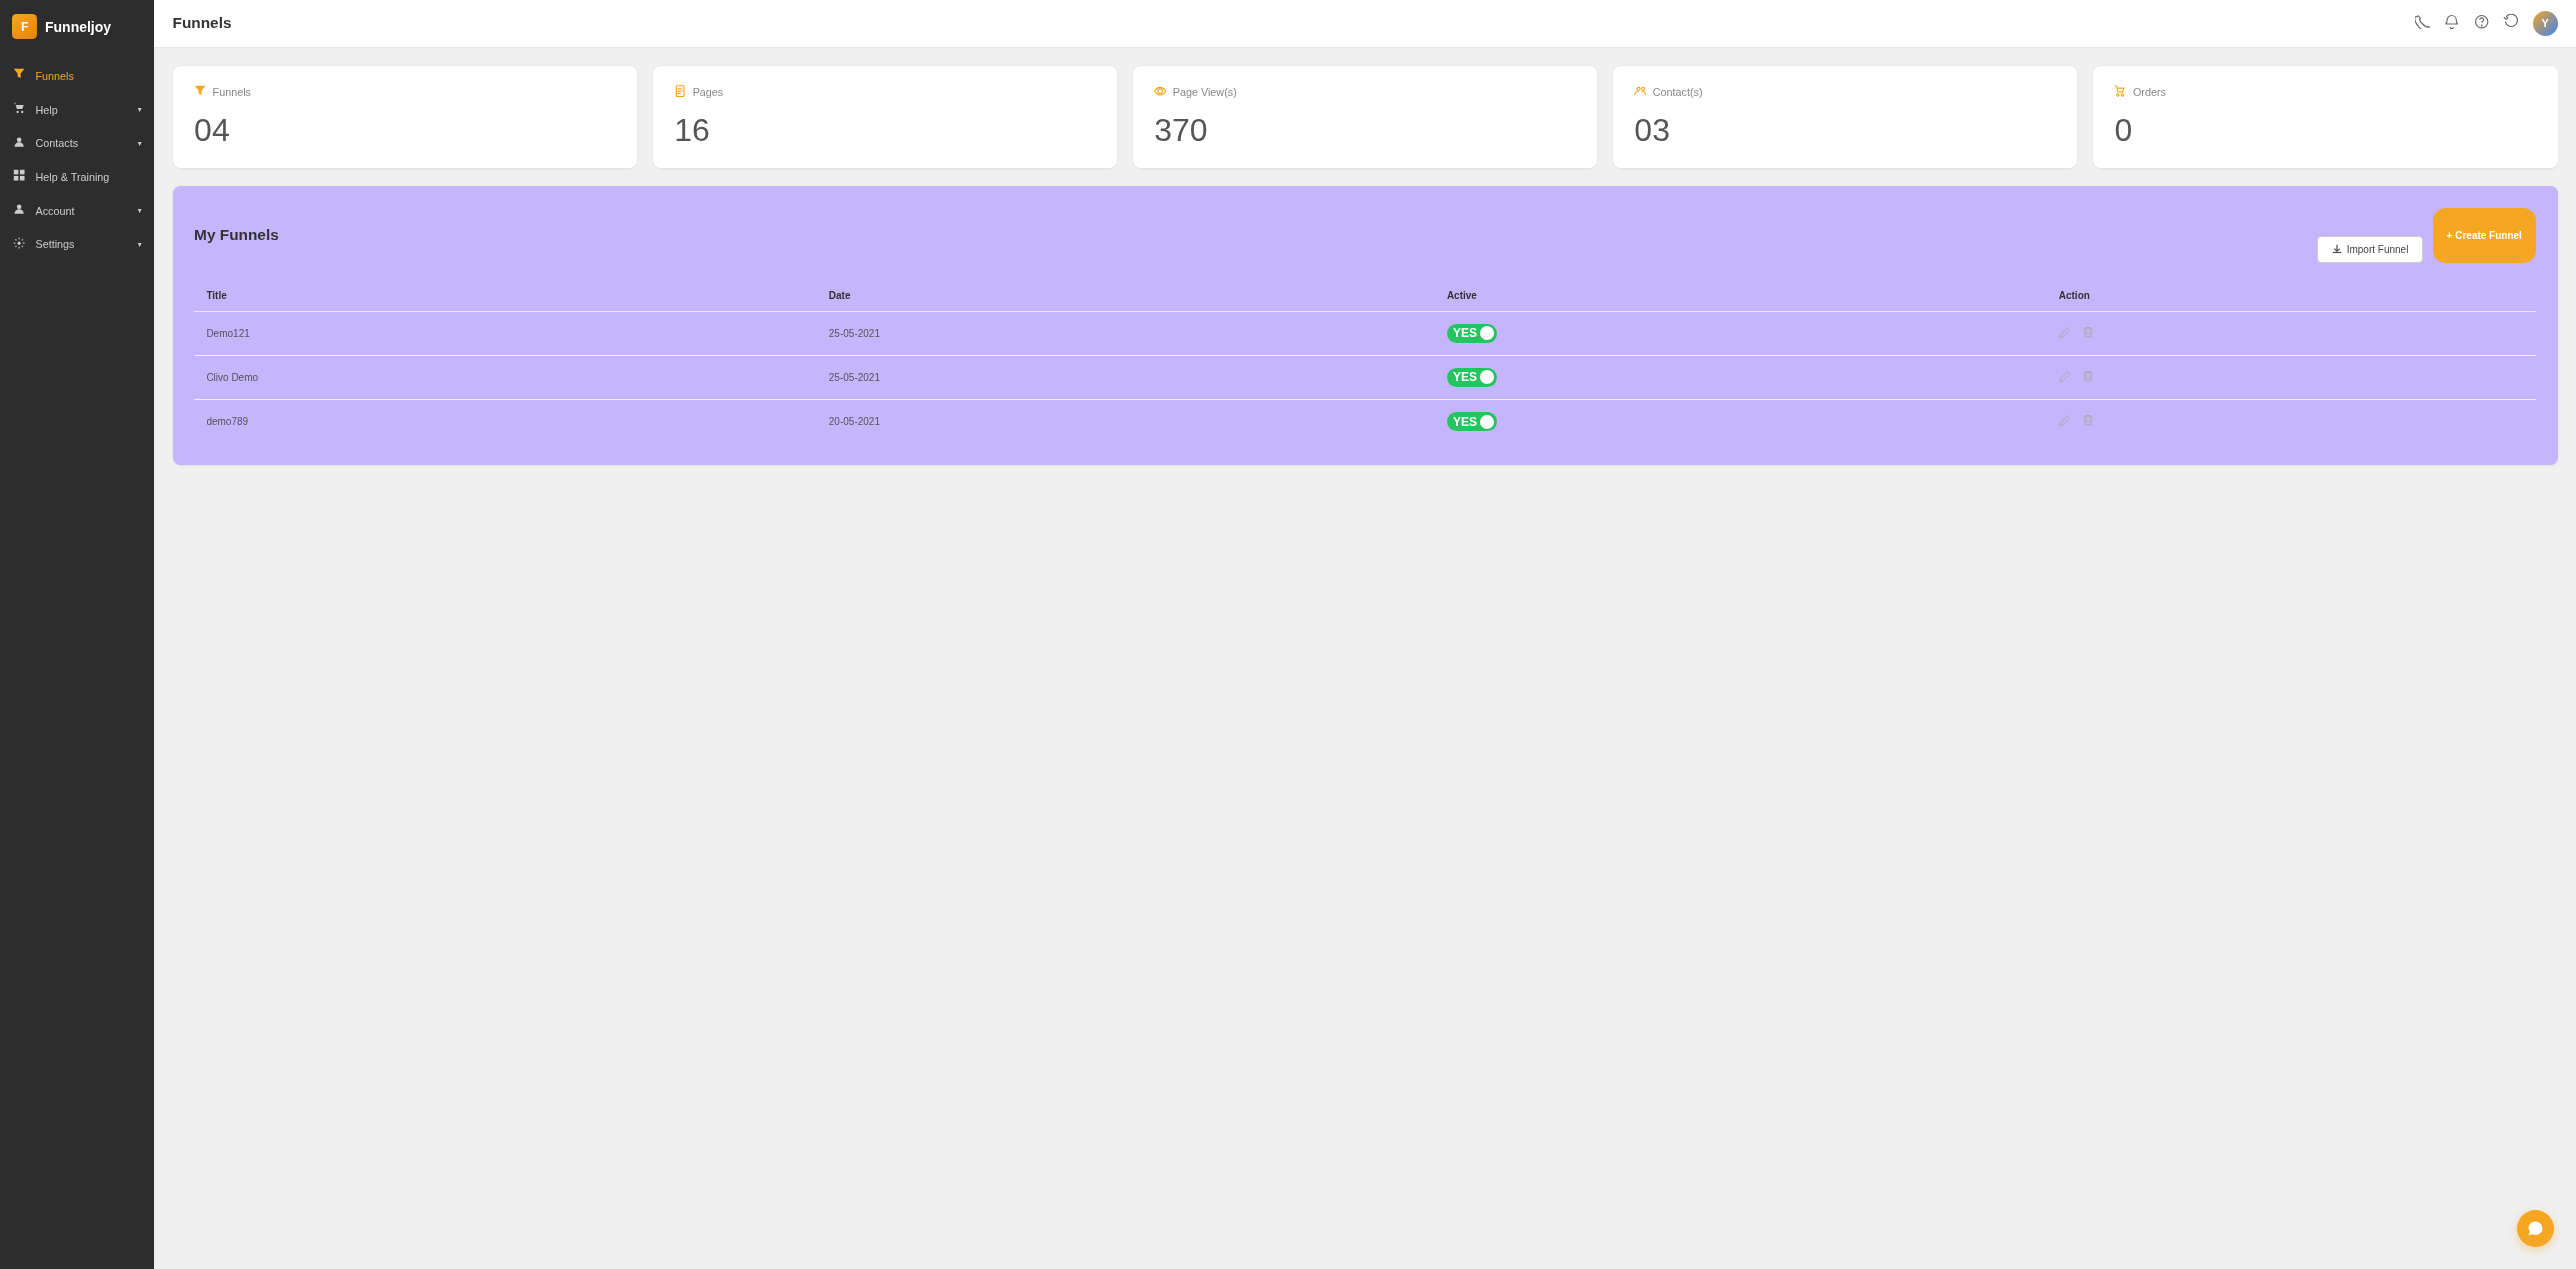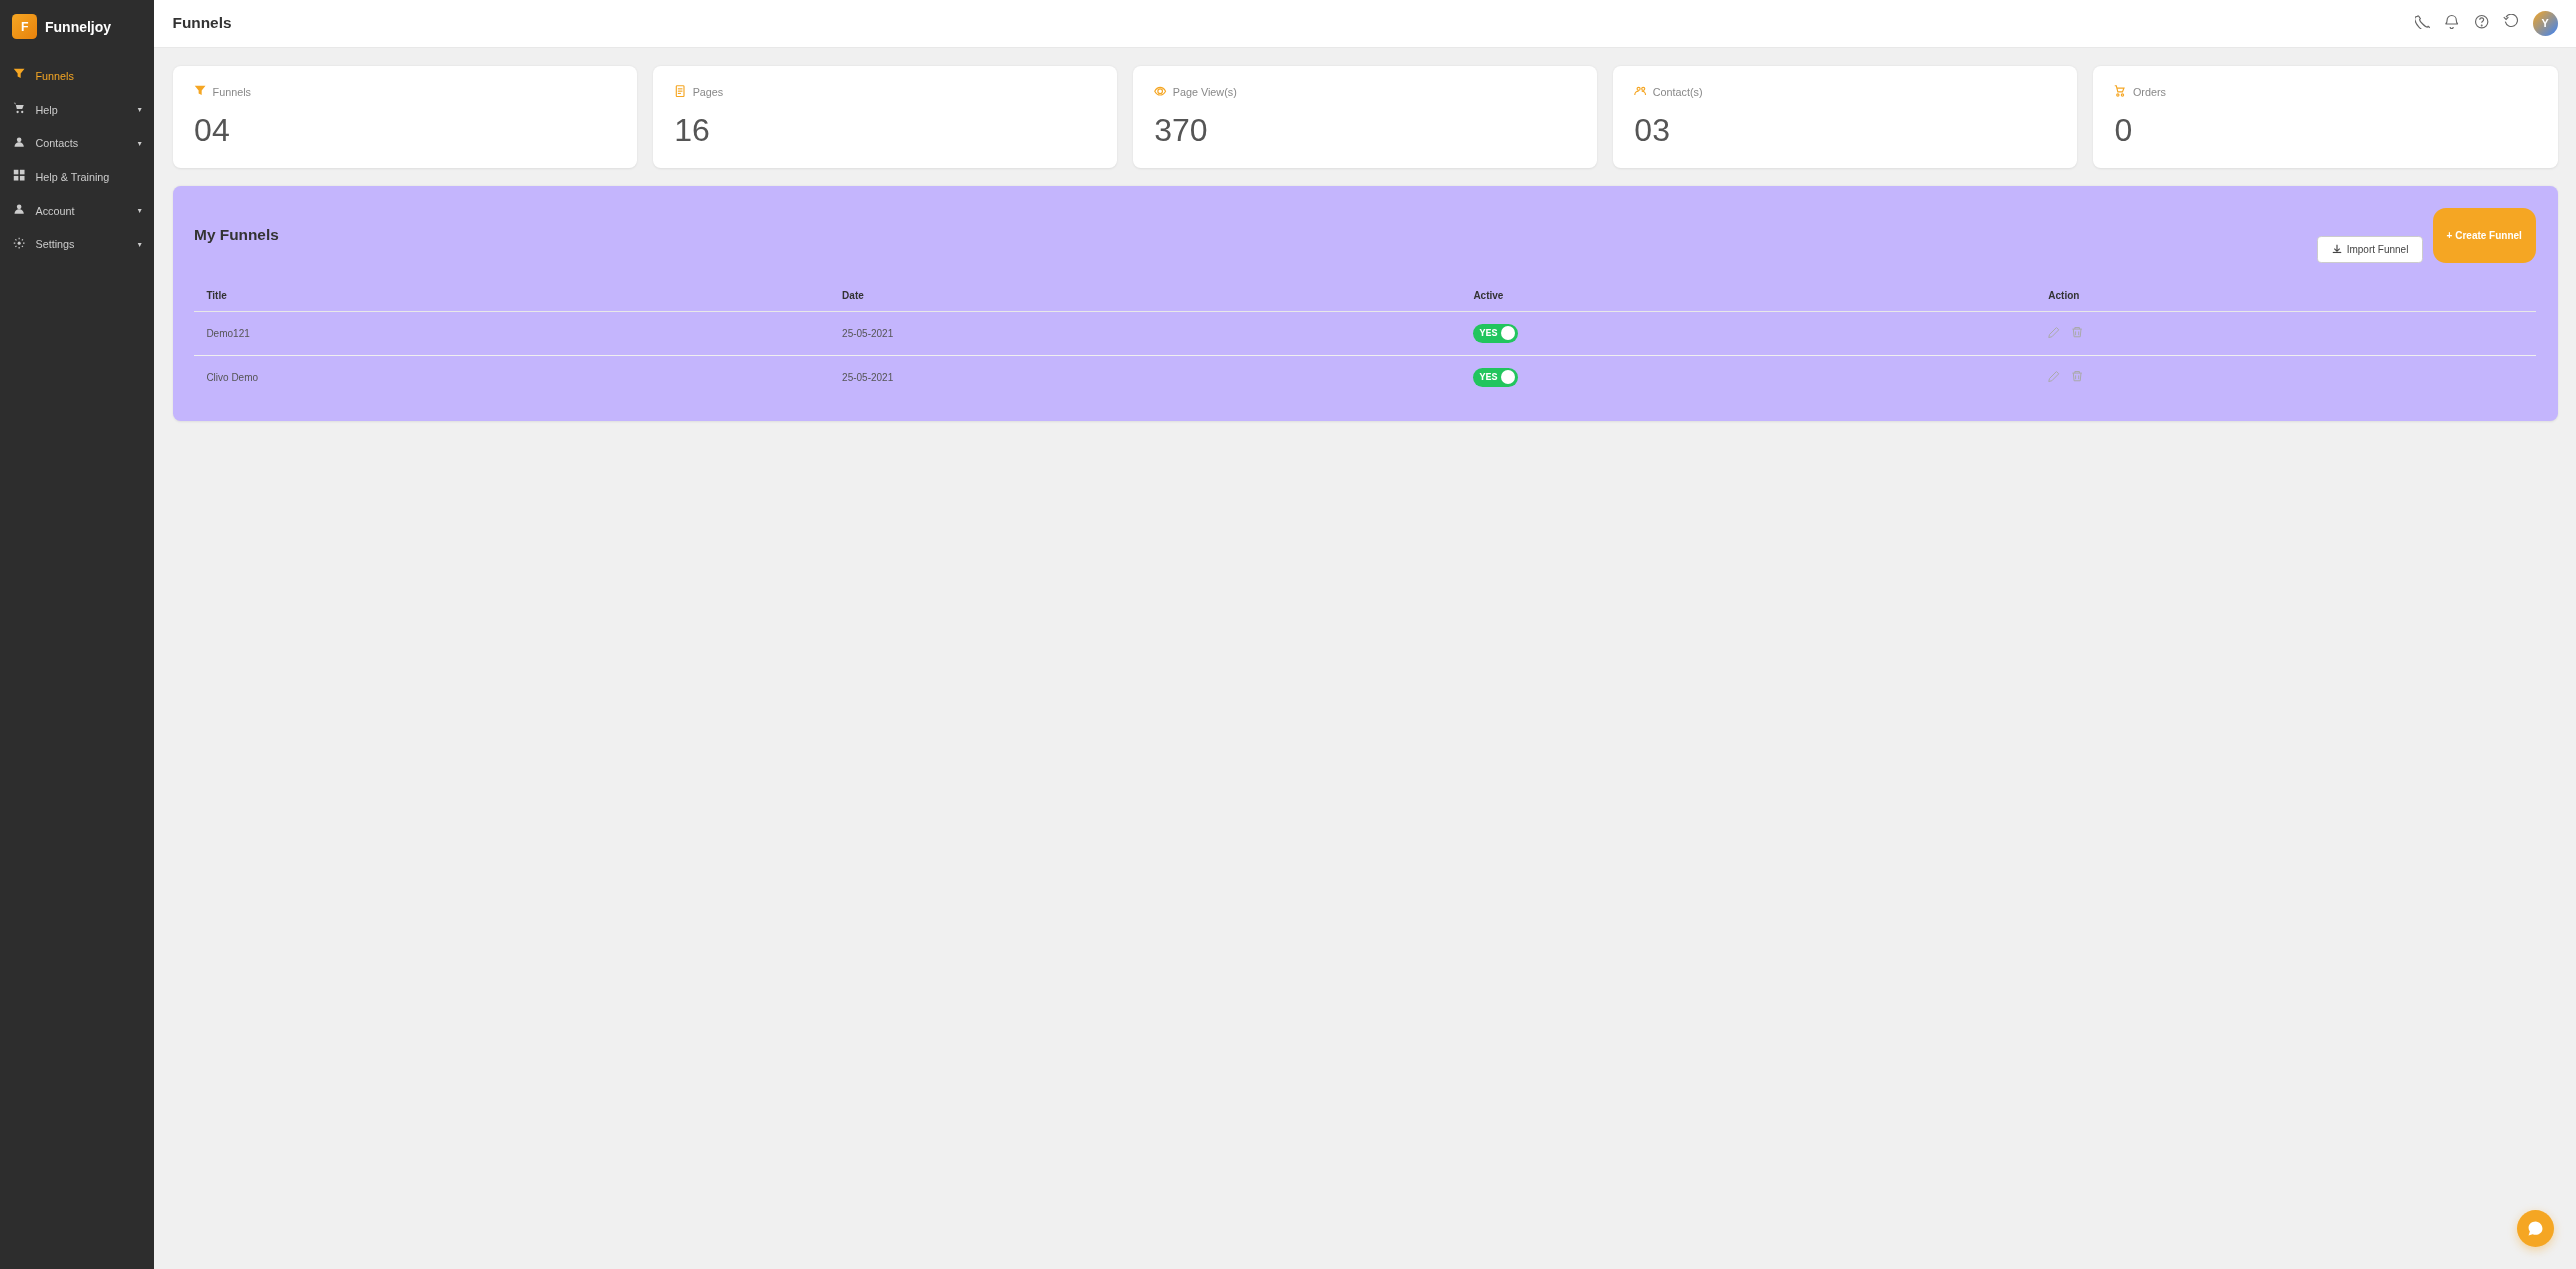--- a/index.html
+++ b/index.html
@@ -209,23 +209,22 @@
       display: inline-flex;
       align-items: center;
       background: #22c55e;
       border-radius: 15.4px;
       padding: 2.3px 3.1px 2.3px 6.2px;
       gap: 3.1px;
       cursor: pointer;
     }
     .toggle-badge .yes-label {
       color: white;
-      font-size: 10px;
+      font-size: 12px;
       font-weight: 700;
-      font-family: Liberation Mono, monospace;
     }
     .toggle-circle {
       width: 14px;
       height: 14px;
       background: white;
       border-radius: 50%;
     }
 
     
     .action-icons {
@@ -507,20 +506,42 @@
                     </svg>
     </span>
     <span class="action-icon">
       <svg width="12.3" height="12.3" viewBox="0 0 16 16" fill="none" stroke="currentColor" stroke-width="1.3">
                       <path d="M2 4h12M5 4V2h6v2M6 7v5M10 7v5M3 4l1 10h8l1-10"></path>
                     </svg>
     </span>
   </div>
               </td>
             </tr>
+            <tr>
+              <td>demo789</td>
+              <td>20-05-2021</td>
+              <td><div class="toggle-badge">
+      <span class="yes-label">YES</span>
+      <div class="toggle-circle"></div>
+    </div></td>
+              <td>
+                <div class="action-icons">
+    <span class="action-icon">
+      <svg width="12.3" height="12.3" viewBox="0 0 16 16" fill="none" stroke="currentColor" stroke-width="1.3">
+                      <path d="M11 2l3 3L5 14l-4 1 1-4L11 2z"></path>
+                    </svg>
+    </span>
+    <span class="action-icon">
+      <svg width="12.3" height="12.3" viewBox="0 0 16 16" fill="none" stroke="currentColor" stroke-width="1.3">
+                      <path d="M2 4h12M5 4V2h6v2M6 7v5M10 7v5M3 4l1 10h8l1-10"></path>
+                    </svg>
+    </span>
+  </div>
+              </td>
+            </tr>
           </tbody>
       </table>
     </div>
   </div>
 </div>
 
 <div class="chat-btn">
   <svg width="17" height="17" viewBox="0 0 22 22" fill="none">
       <path d="M11 2C6 2 2 5.6 2 10c0 1.8.6 3.5 1.7 4.9L2 20l5.3-1.6C8.7 19 9.8 19.2 11 19.2c5 0 9-3.6 9-8s-4-9.2-9-9.2z" fill="white"></path>
     </svg>

